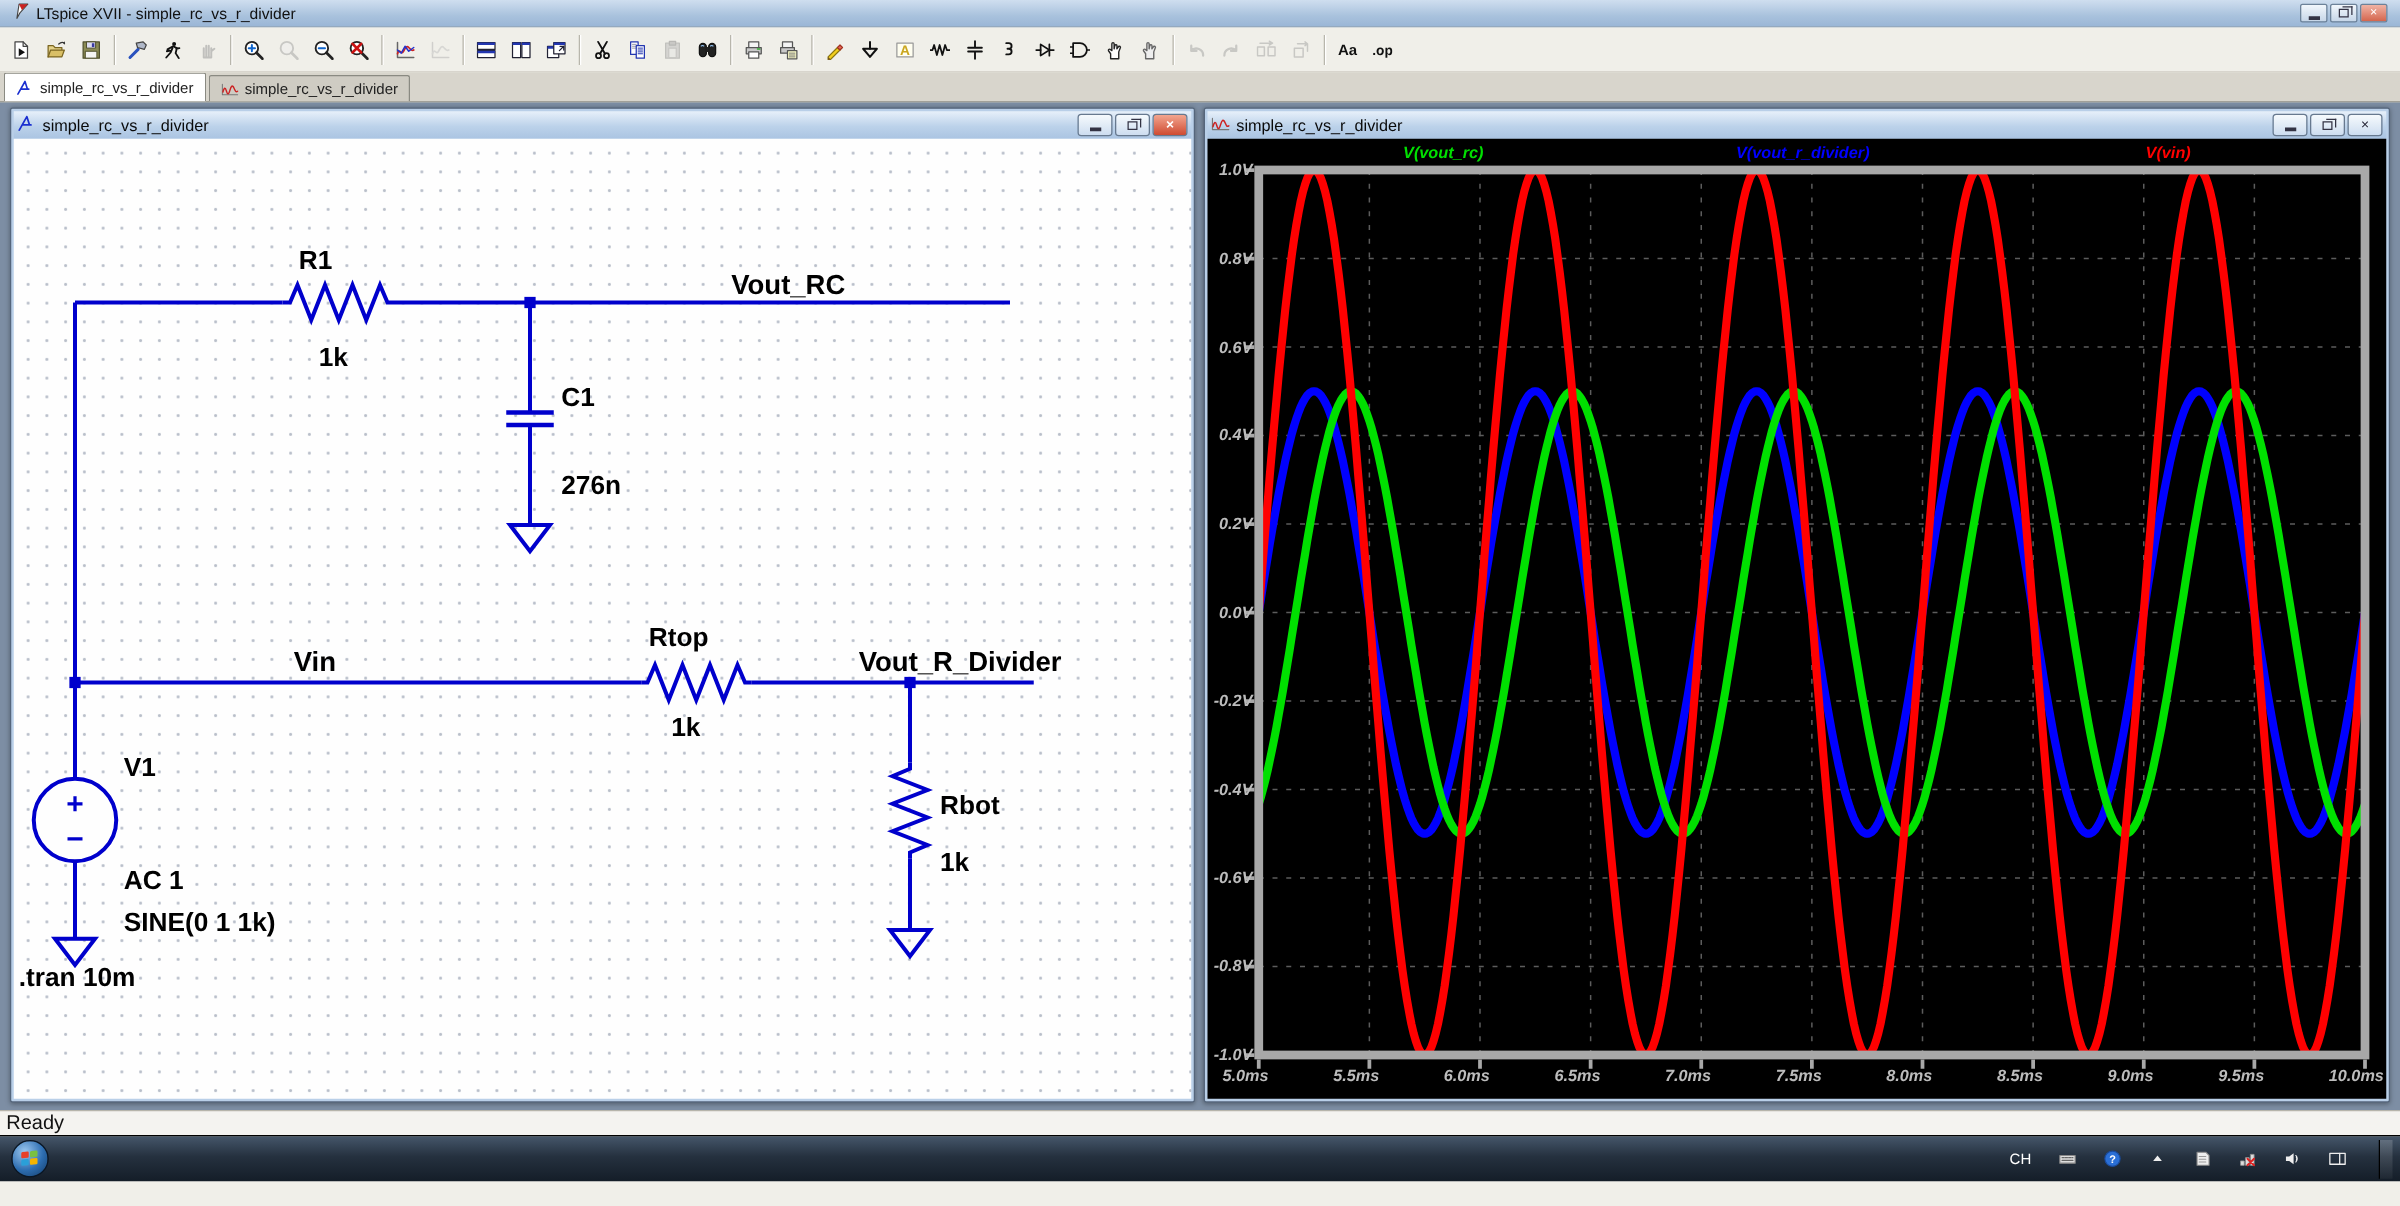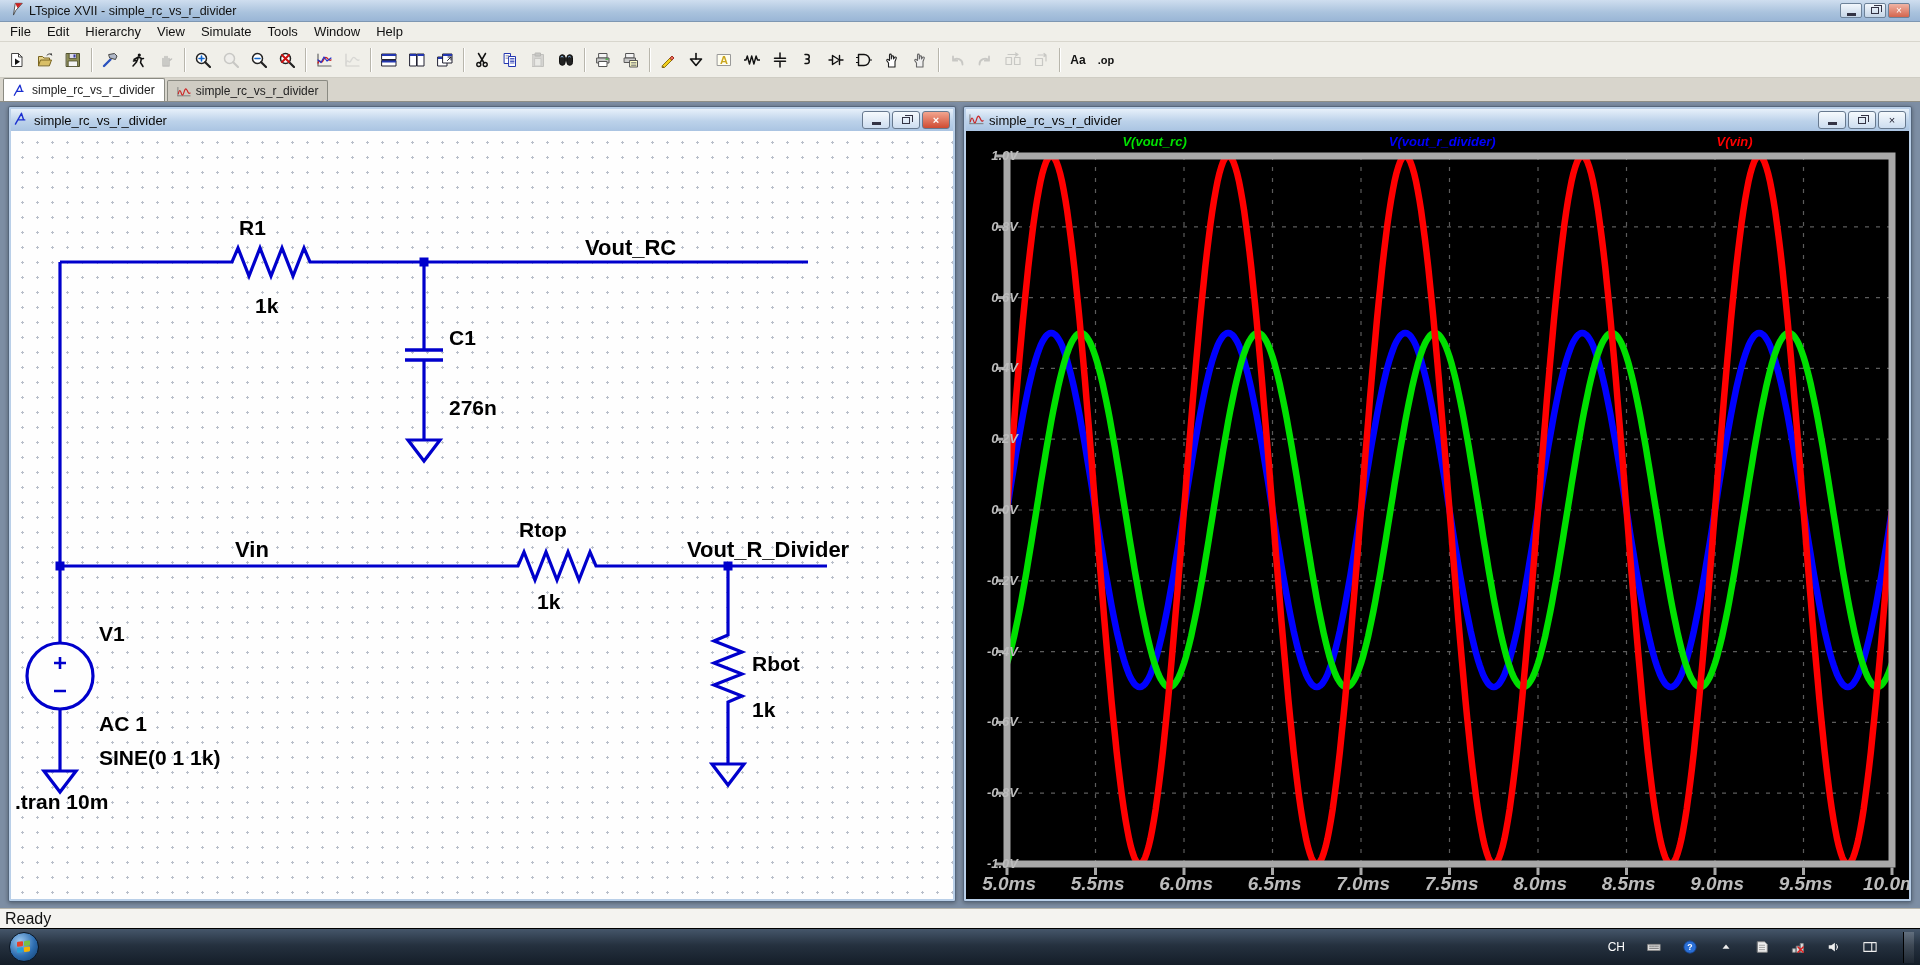--- a/index.html
+++ b/index.html
@@ -45,22 +45,22 @@
     border-radius:3px;background:linear-gradient(#f6fafd,#cdddf0);font-size:11px;color:#223;}
   .cwb.close-red{background:linear-gradient(#f2a58f,#cf4b32);color:#fff;font-weight:bold;}
   .glyph-min{width:9px;height:3px;background:#334;margin-top:7px;}
   .glyph-restore{width:8px;height:7px;border:1px solid #334;position:relative;background:transparent;}
   .glyph-restore::before{content:"";position:absolute;left:2px;top:-3px;width:7px;height:6px;border:1px solid #334;border-bottom:none;border-left:none;}
 
   .schem-canvas{width:942px;height:768px;background:#fefefe;position:relative;overflow:hidden;
     background-image:radial-gradient(circle,#b9bfca 1px,transparent 1.3px);background-size:15px 15px;background-position:4px 4px;}
   .wave-canvas{width:943px;height:768px;background:#000;position:relative;overflow:hidden;font-style:italic;}
   .legend-lbl{position:absolute;top:3px;transform:translateX(-50%);font-size:13px;font-weight:bold;white-space:nowrap;}
-  .ytick{position:absolute;left:16px;width:36px;text-align:right;font-size:13px;font-weight:bold;}
-  .xtick{position:absolute;width:58px;text-align:right;font-size:19px;font-weight:bold;}
+  .ytick{position:absolute;left:0;width:36px;text-align:right;font-size:13px;font-weight:bold;}
+  .xtick{position:absolute;width:58px;text-align:left;font-size:13px;font-weight:bold;}
 
   
   .statusbar{height:20px;background:#f4f3f0;border-top:1px solid #b6b4ab;display:flex;align-items:center;
     padding:0 5px;font-size:16px;color:#111;}
 
   
   .taskbar{height:37px;background:linear-gradient(#45566a,#25313f 45%,#141d28);display:flex;align-items:center;
     padding:0 4px;gap:4px;border-top:1px solid #000;}
   .orb{width:30px;height:30px;border-radius:50%;background:radial-gradient(circle at 35% 30%,#9cc8f0,#2d6db0 55%,#123a66);
     border:1px solid #0a1624;display:flex;align-items:center;justify-content:center;margin:0 5px;}
@@ -92,30 +92,20 @@
         </span>
       <span class="wbtn">
           <span class="glyph-restore"></span>
         </span>
       <span class="wbtn close">
           <span>×</span>
         </span>
     </span>
   </div>
 
-  <div class="menubar" id="menubar">
-      <span class="menu-item">File</span>
-      <span class="menu-item">Edit</span>
-      <span class="menu-item">Hierarchy</span>
-      <span class="menu-item">View</span>
-      <span class="menu-item">Simulate</span>
-      <span class="menu-item">Tools</span>
-      <span class="menu-item">Window</span>
-      <span class="menu-item">Help</span>
-    </div>
 
   <div class="toolbar" id="toolbar">
       <div class="tbtn">
         <svg width="16" height="16" viewBox="0 0 16 16">
           <path d="M3 1.5h6.5L13 5v9.5H3z" fill="#fff" stroke="#444" stroke-width="1" stroke-linecap="round" stroke-linejoin="round"></path>
           <path d="M9.5 1.5V5H13" fill="none" stroke="#444" stroke-width="1" stroke-linecap="round" stroke-linejoin="round"></path>
           <path d="M6 6.5l5 3.2-5 3.2z" fill="#111" stroke="none" stroke-width="0" stroke-linecap="round" stroke-linejoin="round"></path>
         </svg>
       </div>
       <div class="tbtn">

